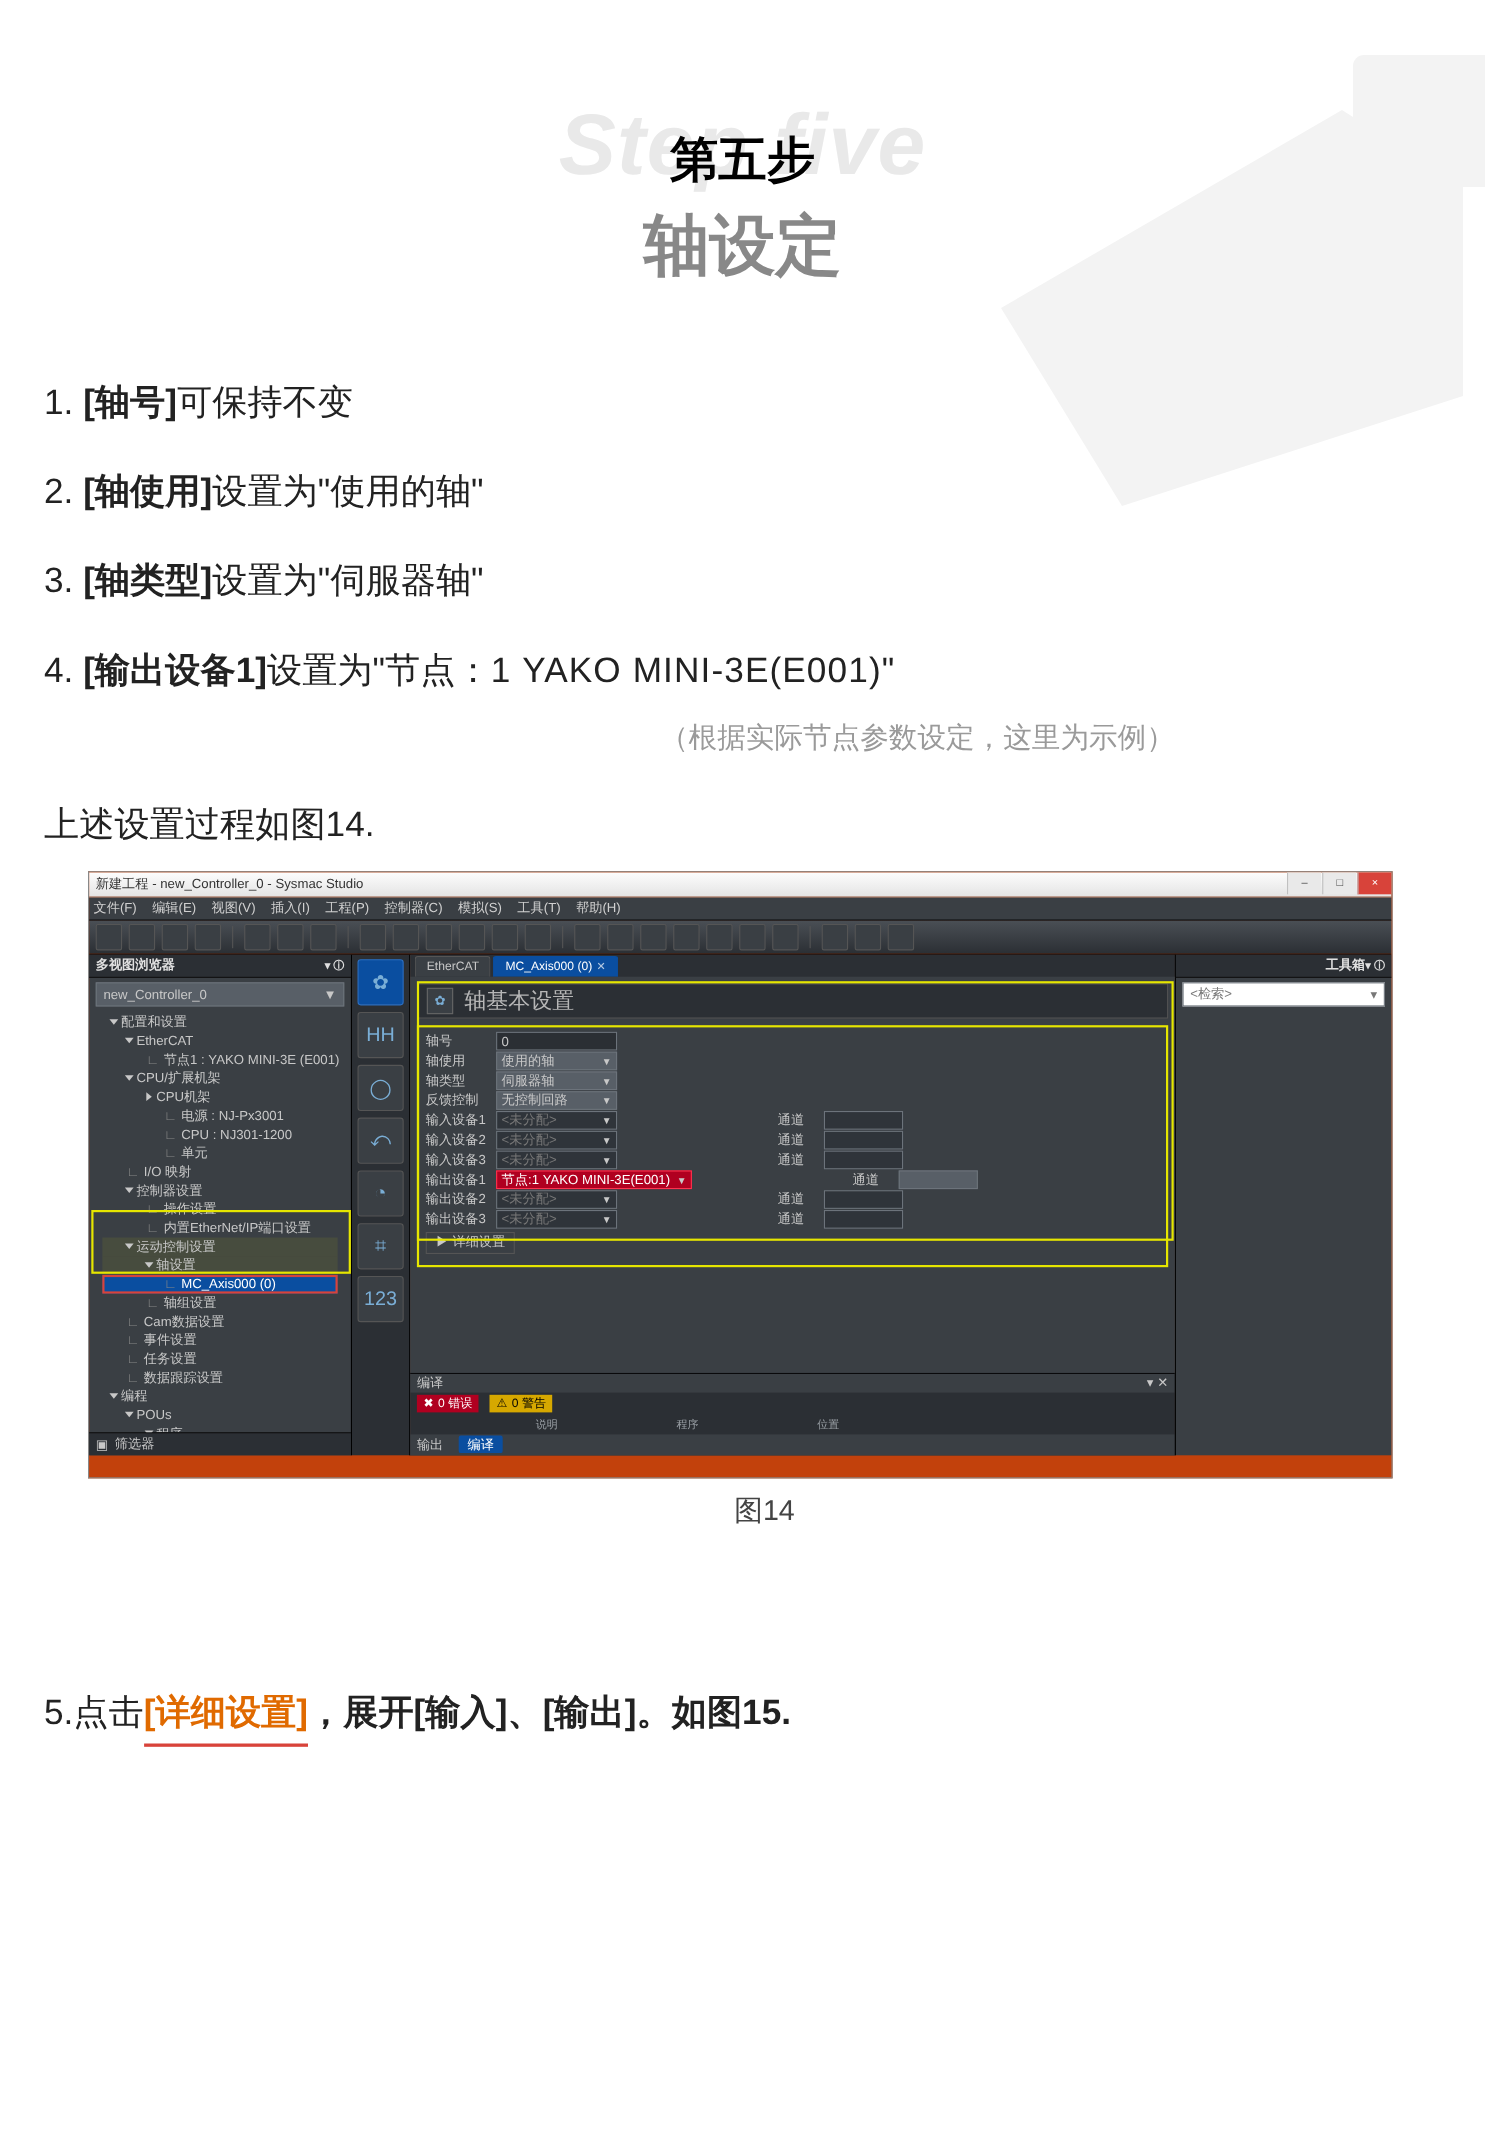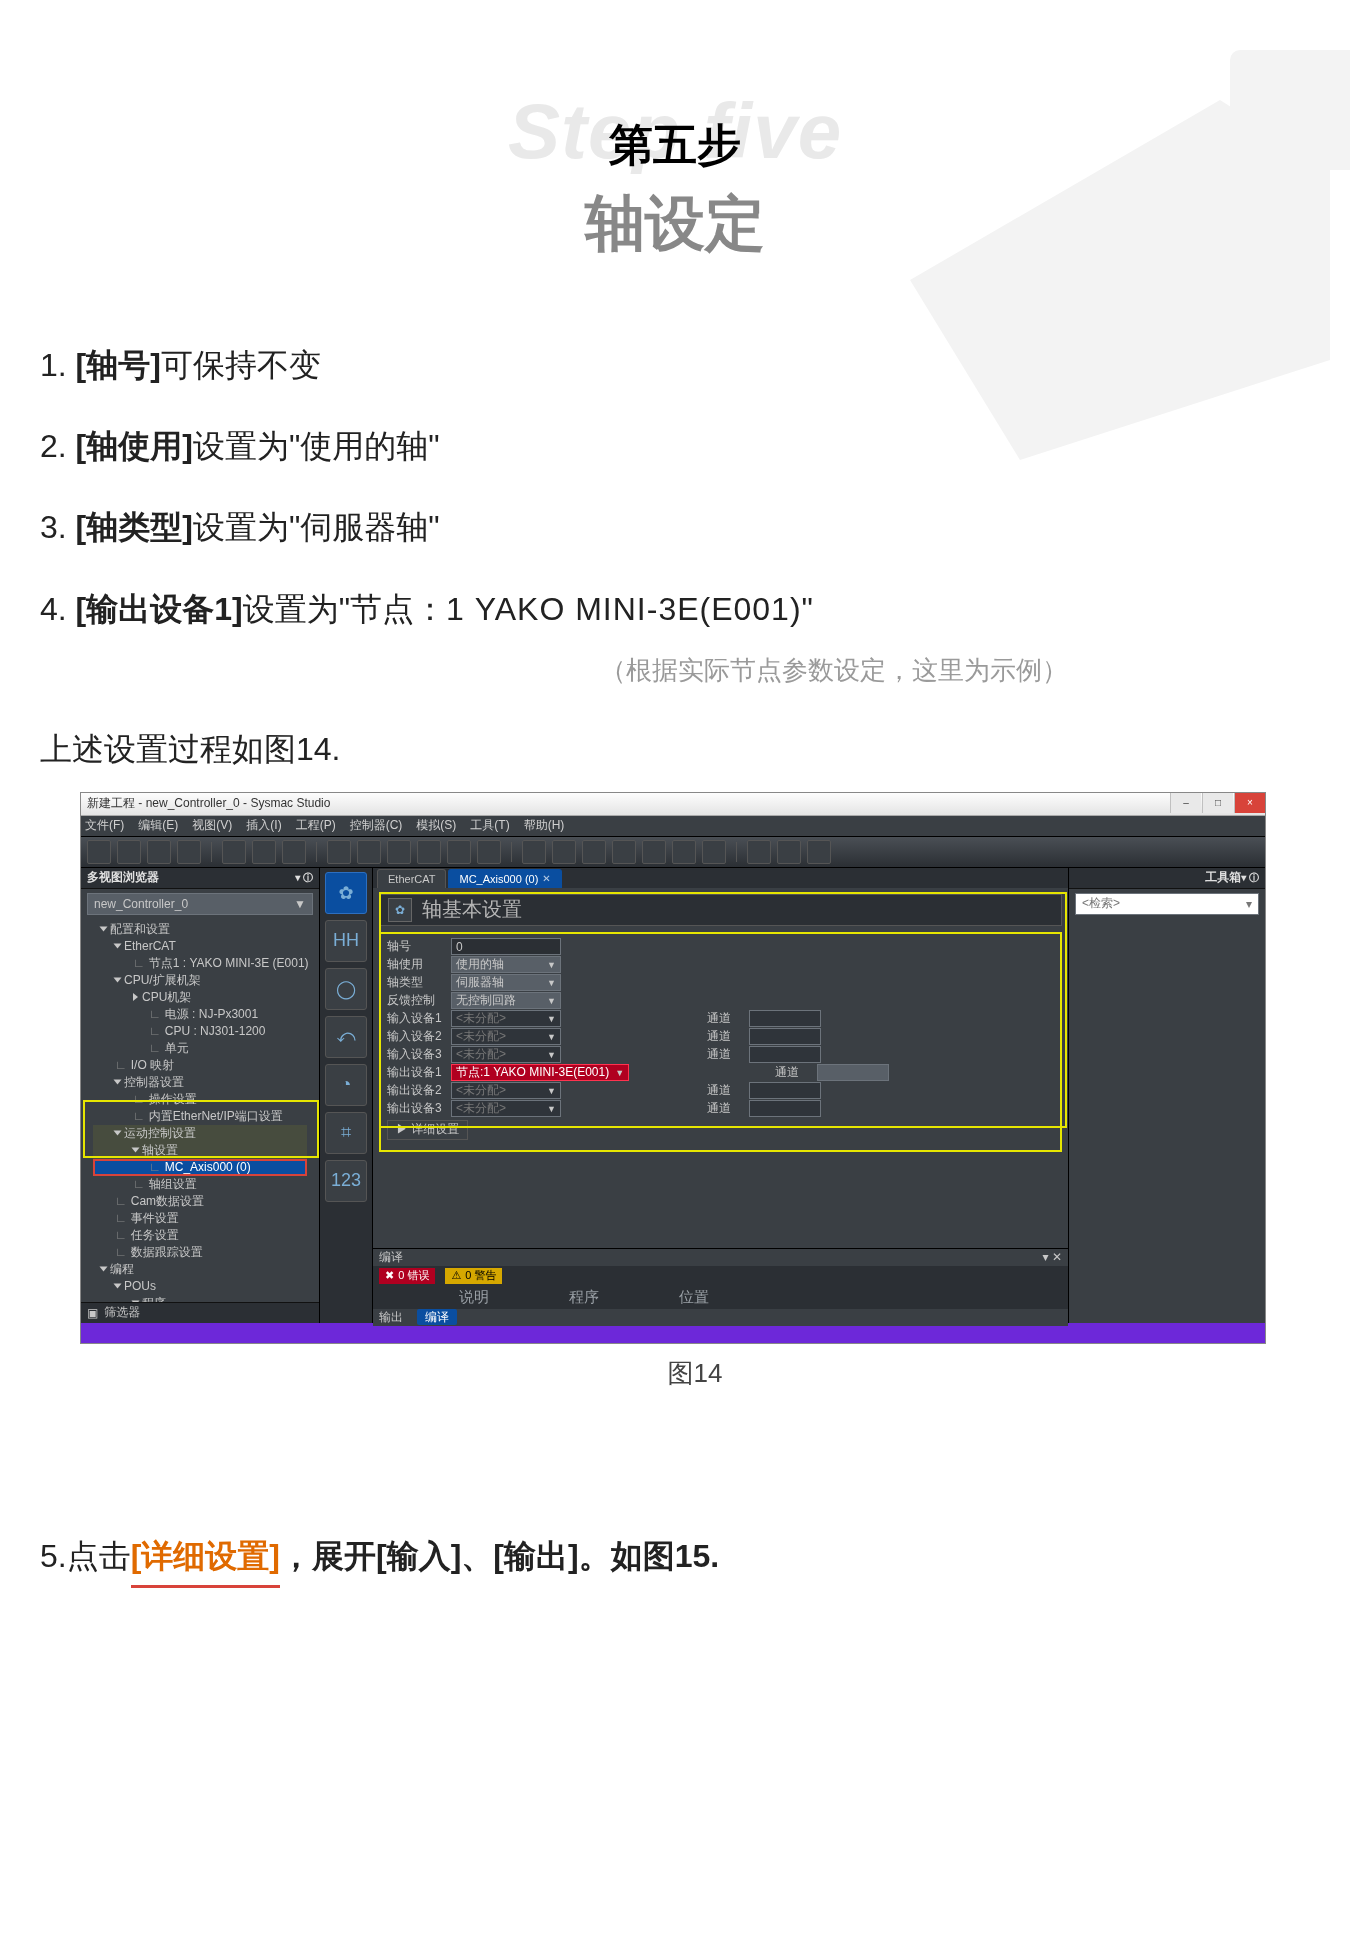--- a/index.html
+++ b/index.html
@@ -9,21 +9,21 @@
 .step-en{position:absolute;left:50%;top:86px;transform:translateX(-50%);font-size:78px;font-weight:800;font-style:italic;color:#e9e9e9;letter-spacing:1px;white-space:nowrap}
 .step-cn{position:absolute;left:50%;top:116px;transform:translateX(-50%);font-size:44px;font-weight:700;color:#000}
 .title-cn{position:absolute;left:50%;top:184px;transform:translateX(-50%);font-size:60px;font-weight:700;color:#888}
 .body{position:relative;z-index:1}
 .li{font-size:32px;line-height:1.6;margin:30px 0 0 0}
 .li .nowrap{white-space:nowrap}
 .code{font-family:inherit;letter-spacing:1px}
 .note{font-size:26px;color:#9a9a9a;margin:18px 0 0 560px}
 .lead{font-size:32px;margin:40px 0 20px 0}
 .fig{margin:2px 0 0 40px}
-.figimg{width:1184px;height:550px;background:#6d28d9;position:relative;border:1px solid #888;overflow:hidden;font-size:12px;color:#c8c8c8}
+.figimg{width:1184px;height:550px;background:#c2410c;position:relative;border:1px solid #888;overflow:hidden;font-size:12px;color:#c8c8c8}
 .titlebar{height:22px;background:linear-gradient(#fdfdfd,#e4e4e4);display:flex;align-items:center;padding:0 6px;color:#333;border-bottom:1px solid #aaa}
 .titlebar .winbtns{position:absolute;right:0;top:0;display:flex}
 .wb{width:30px;height:20px;margin-left:1px;background:#e9e9e9;border-left:1px solid #c0c0c0;display:flex;align-items:center;justify-content:center;font-size:10px;color:#444}
 .wb.close{background:#d8433a;color:#fff}
 .menubar{height:20px;background:#3a3f44;border-bottom:1px solid #000;display:flex;align-items:center;padding:0 4px;gap:14px;color:#d0d0d0}
 .menubar span{cursor:default}
 .toolbar{height:30px;background:linear-gradient(#4a4f55,#2b2f34);border-bottom:1px solid #000;display:flex;align-items:center;padding:0 6px;gap:6px}
 .tbtn{width:22px;height:22px;background:#3a3f44;border:1px solid #555;border-radius:2px}
 .tsep{width:1px;height:20px;background:#555;margin:0 4px}
 .mainrow{display:flex;height:455px}
@@ -61,21 +61,21 @@
 .frow .chv{width:70px;height:15px;background:#585f67;border:1px solid #6c737b}
 .frow.grayed .val, .frow.grayed .chv{background:#2f343a;color:#777}
 .detail{margin-top:2px;height:18px;background:#3a3f44;border:1px solid #555;display:inline-flex;align-items:center;padding:0 8px;color:#c8c8c8;gap:6px}
 .compile{height:74px;background:#2b2f34;border-top:1px solid #000;display:flex;flex-direction:column}
 .compile .chd{height:18px;background:#3a3f44;display:flex;align-items:center;padding:0 6px;justify-content:space-between}
 .compile .cbody{flex:1;padding:2px 6px}
 .compile .row0{display:flex;align-items:center;gap:10px}
 .badge{padding:0 6px;height:16px;display:inline-flex;align-items:center;gap:4px;font-size:11px}
 .badge.err{background:#b00020;color:#fff}
 .badge.warn{background:#d6a800;color:#000}
-.colhdr{display:flex;gap:80px;margin-top:4px;font-size:15px;color:#9aa0a6}
+.colhdr{display:flex;gap:108px;margin-top:4px;font-size:10px;color:#9aa0a6}
 .cfoot{height:20px;background:#3a3f44;display:flex;align-items:center;padding:0 6px;gap:14px}
 .cfoot .ft{background:#0a4ea0;color:#fff;padding:0 8px;height:16px;display:inline-flex;align-items:center;border-radius:2px}
 .rightpane{width:196px;background:#3a3f44;border-left:1px solid #000}
 .rp .panehdr{justify-content:flex-end}
 .search{margin:4px 6px;height:20px;background:#fff;color:#777;display:flex;align-items:center;padding:0 6px;justify-content:space-between;border:1px solid #6c737b}
 .yellowbox{position:absolute;border:2px solid #e6e600;pointer-events:none}
 .redunder{display:inline-block;border-bottom:3px solid #d8433a;padding-bottom:3px}
 .cap{ text-align:center;font-size:26px;color:#444;margin:12px 0 0 0}
 .li2{font-size:32px;line-height:1.6;margin:140px 0 0 0}
 .orange{color:#e06a00;font-weight:700}

